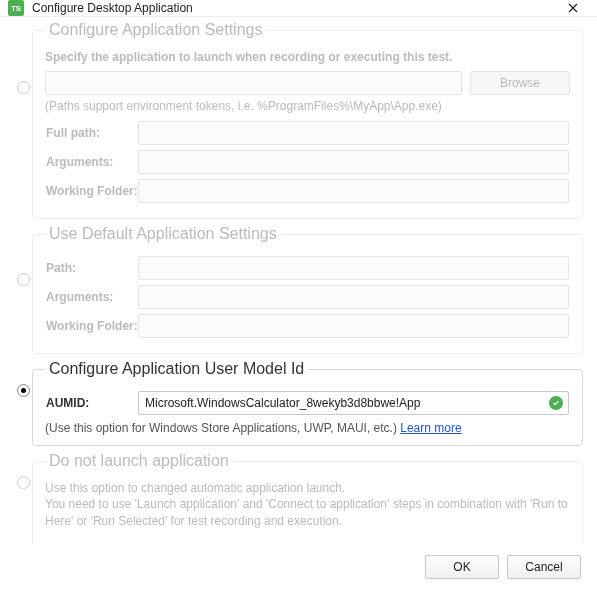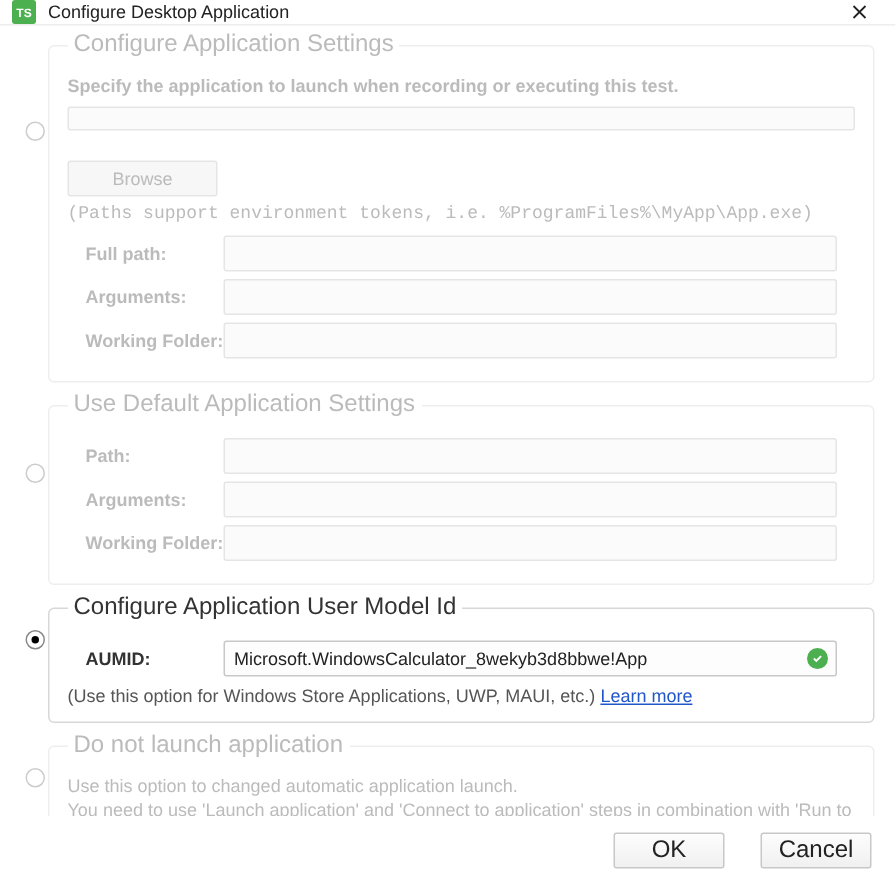--- a/index.html
+++ b/index.html
@@ -12,41 +12,41 @@
 .option { display: flex; align-items: flex-start; margin-bottom: 6px; }
 .radio-col { width: 18px; padding-top: 28px; flex-shrink: 0; }
 .radio { width: 13px; height: 13px; border: 1px solid #888; border-radius: 50%; background: #fff; display: flex; align-items: center; justify-content: center; }
 .radio.disabled { border-color: #ccc; }
 .radio.checked::after { content: ""; width: 5px; height: 5px; background: #000; border-radius: 50%; }
 fieldset { border: 1px solid #eee; border-radius: 4px; margin: 0; padding: 8px 12px 10px 12px; flex: 1; }
 fieldset.active { border-color: #d8d8d8; }
 legend { font-size: 16px; color: #bbb; padding: 0 4px; }
 fieldset.active legend { color: #333; }
 .desc { font-size: 12px; color: #bbb; margin: 2px 0 6px 0; line-height: 1.35; }
-.row { display: flex; align-items: center; margin: 5px 12px; justify-content: space-between; }
+.row { display: flex; align-items: center; margin: 5px 1px; justify-content: space-between; }
 .label { width: 92px; color: #bbb; font-weight: bold; font-size: 12px; flex-shrink: 0; }
 fieldset.active .label { color: #333; }
 .input { flex: 1; height: 24px; border: 1px solid #e5e5e5; border-radius: 2px; background: #fdfdfd; padding: 0 6px; font-size: 12px; color: #222; }
 .input:disabled { background: #fbfbfb; color: #bbb; }
 .input.active { border-color: #c8c8c8; }
-.browse-row { display: flex; gap: 20px; margin-bottom: 4px; flex-direction: column; }
+.browse-row { display: flex; gap: 8px; margin-bottom: 4px; }
 .browse-row .input { flex: 1; }
 .browse-btn { width: 100px; height: 24px; border: 1px solid #e5e5e5; background: #f7f7f7; color: #bbb; border-radius: 2px; font-size: 12px; cursor: default; }
-.note { font-size: 12px; color: #bbb; margin: 4px 0 8px 0; font-family: Liberation Mono, monospace; }
+.note { font-size: 12px; color: #bbb; margin: 4px 0 8px 0; }
 .aumid-wrap { flex: 1; position: relative; display: flex; }
 .check-ic { position: absolute; right: 6px; top: 50%; transform: translateY(-50%); width: 14px; height: 14px; background: #4CAF50; border-radius: 50%; display: flex; align-items: center; justify-content: center; }
 .check-ic svg { width: 8px; height: 8px; }
 .hint { color: #555; font-size: 12px; margin-top: 6px; }
 .hint a { color: #2156c9; text-decoration: underline; cursor: pointer; }
 .option.aumid .radio-col { padding-top: 24px; display:flex; justify-content:center;}
 .option.nolaunch .radio-col { padding-top: 24px; display:flex; justify-content:center;}
 .option.opt1 .radio-col { padding-top: 60px; display:flex; justify-content:center;}
 .option.opt2 .radio-col { padding-top: 48px; display:flex; justify-content:center;}
 .footer { position: absolute; bottom: 0; left: 0; right: 0; height: 46px; display: flex; align-items: center; justify-content: flex-end; gap: 8px; padding: 0 16px; background: #fff; }
-.btn { min-width: 74px; height: 24px; border: 1px solid #c8c8c8; background: linear-gradient(#fdfdfd,#f0f0f0); border-radius: 2px; font-size: 16px; color: #222; cursor: pointer; margin-left: 16px; }
+.btn { min-width: 74px; height: 24px; border: 1px solid #c8c8c8; background: linear-gradient(#fdfdfd,#f0f0f0); border-radius: 2px; font-size: 12px; color: #222; cursor: pointer; }
 </style>
 </head>
 <body>
 
 <div class="titlebar">
   <div class="app-icon">TS</div>
   <div class="title">Configure Desktop Application</div>
   <div class="close-btn">
     <svg width="10" height="10" viewBox="0 0 10 10">
         <path d="M1 1 L9 9 M9 1 L1 9" stroke="#222" stroke-width="1.2"></path>

